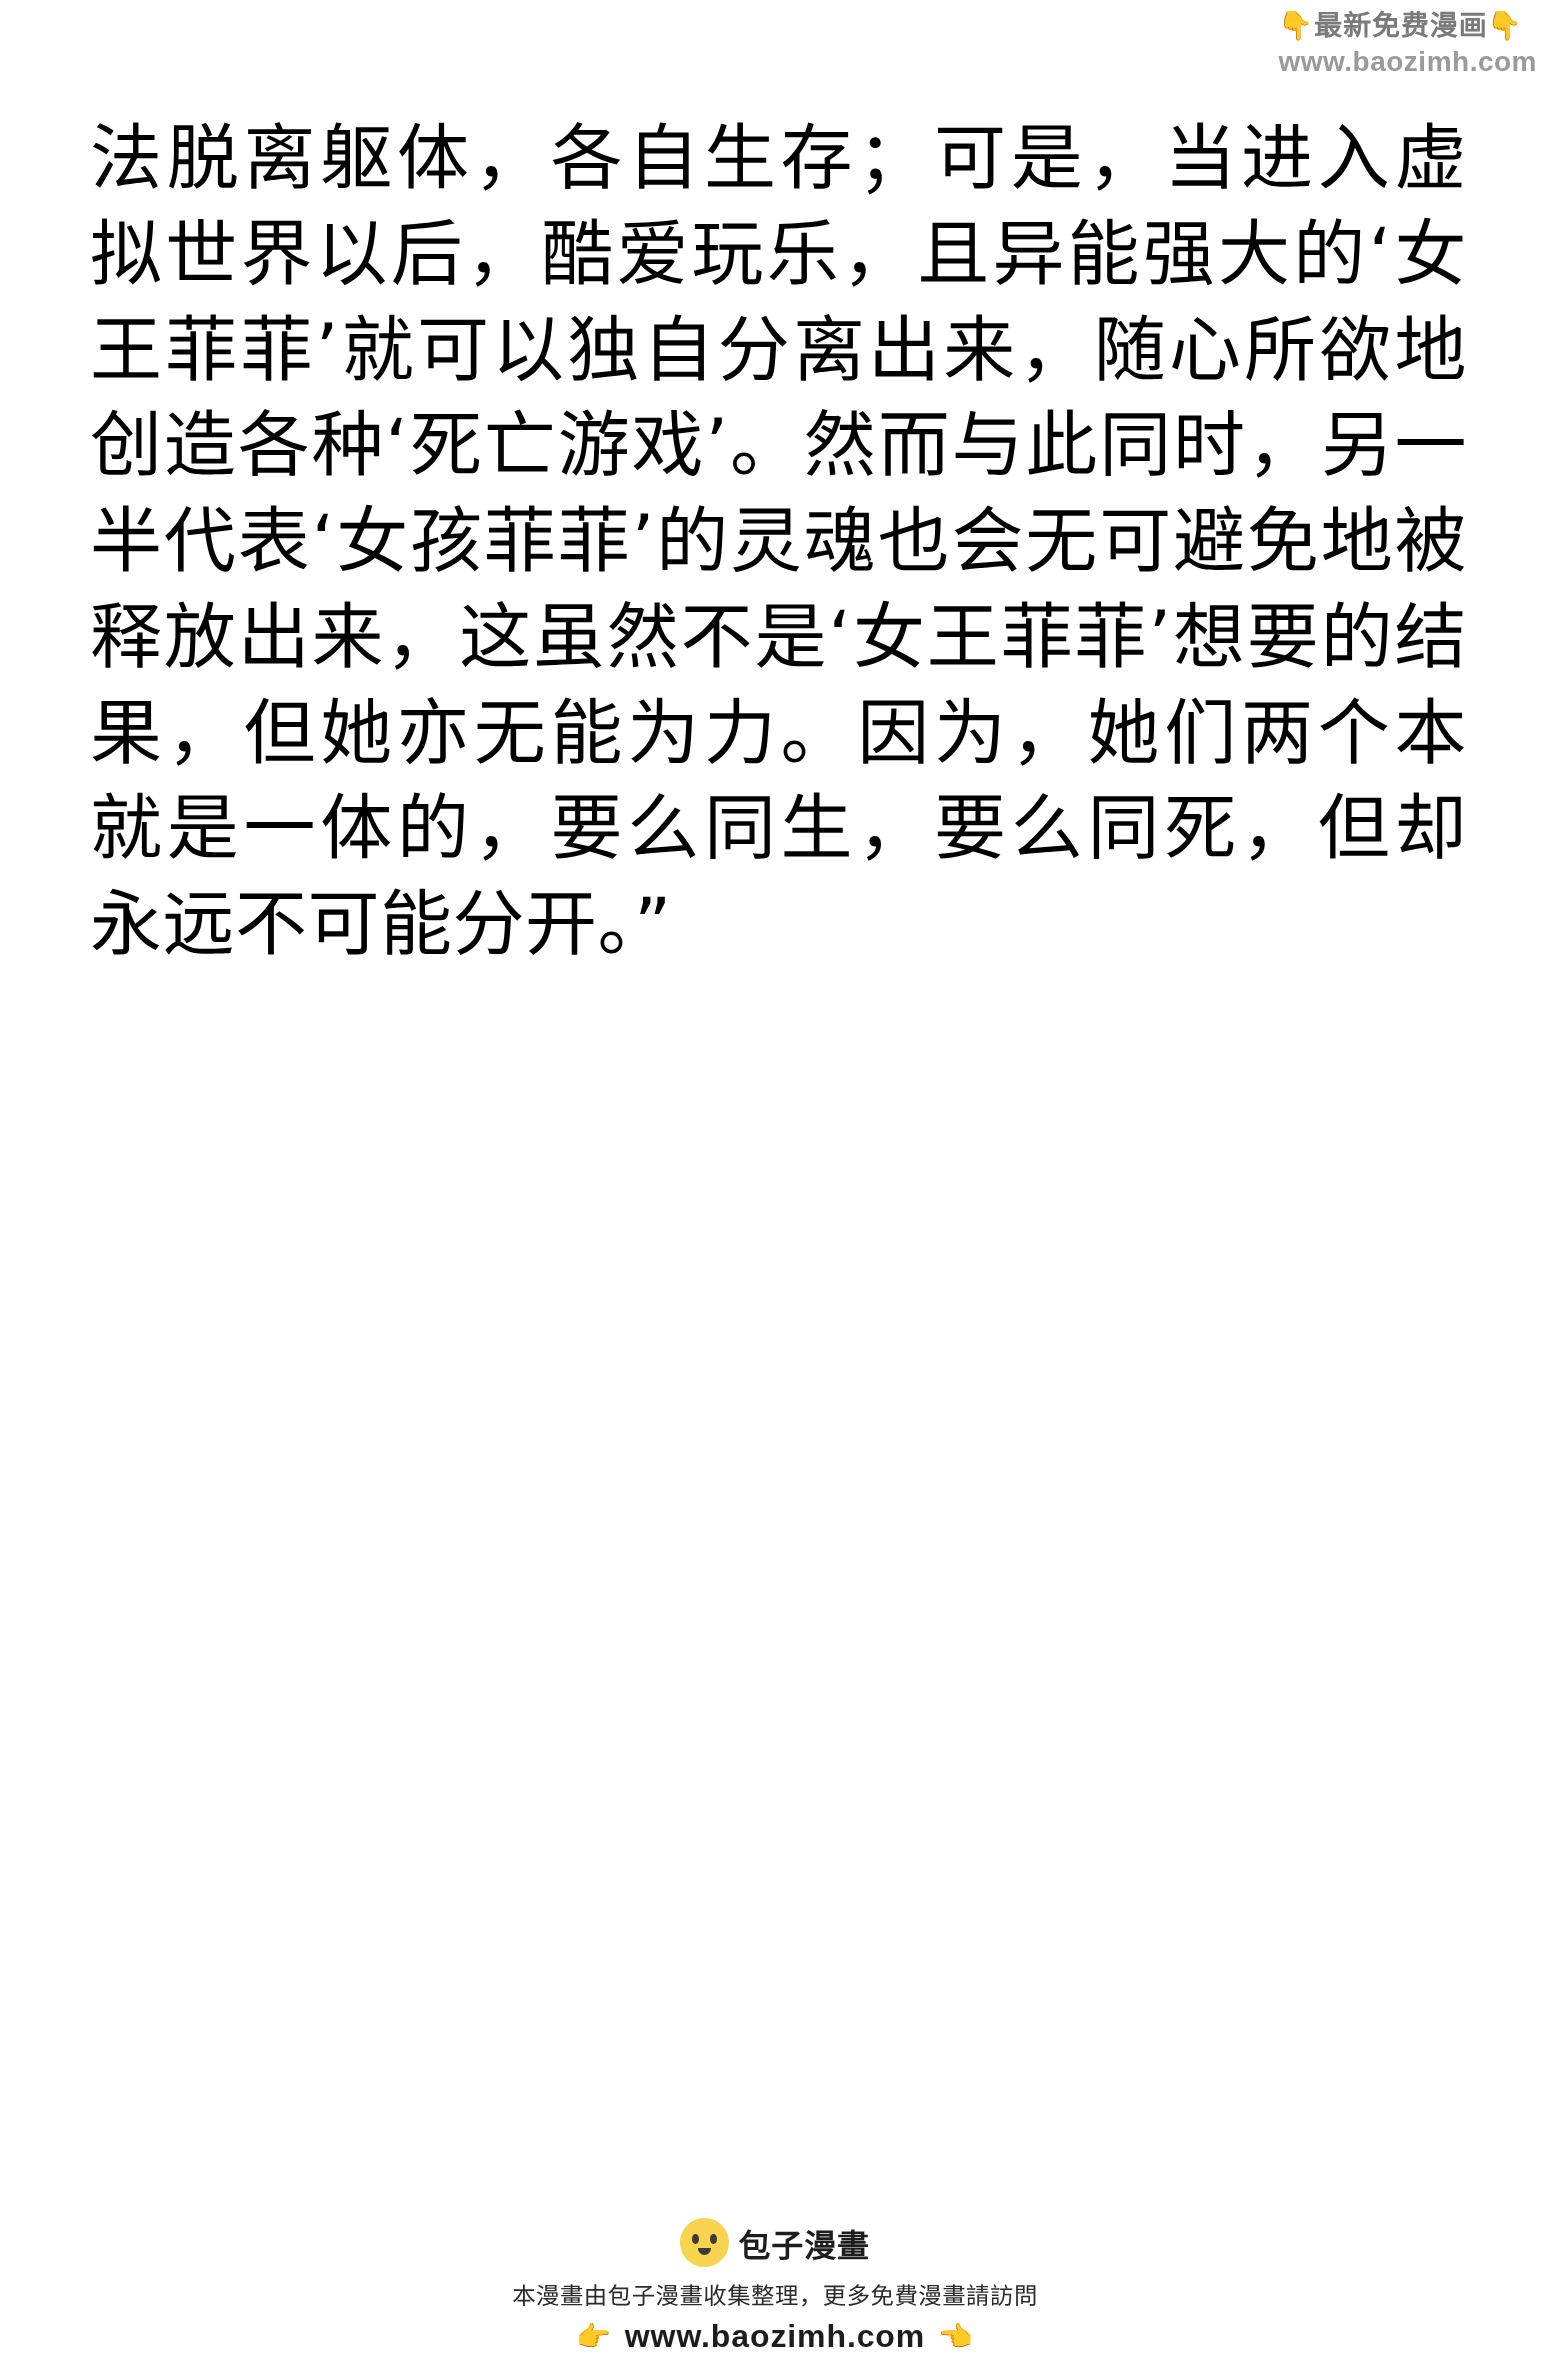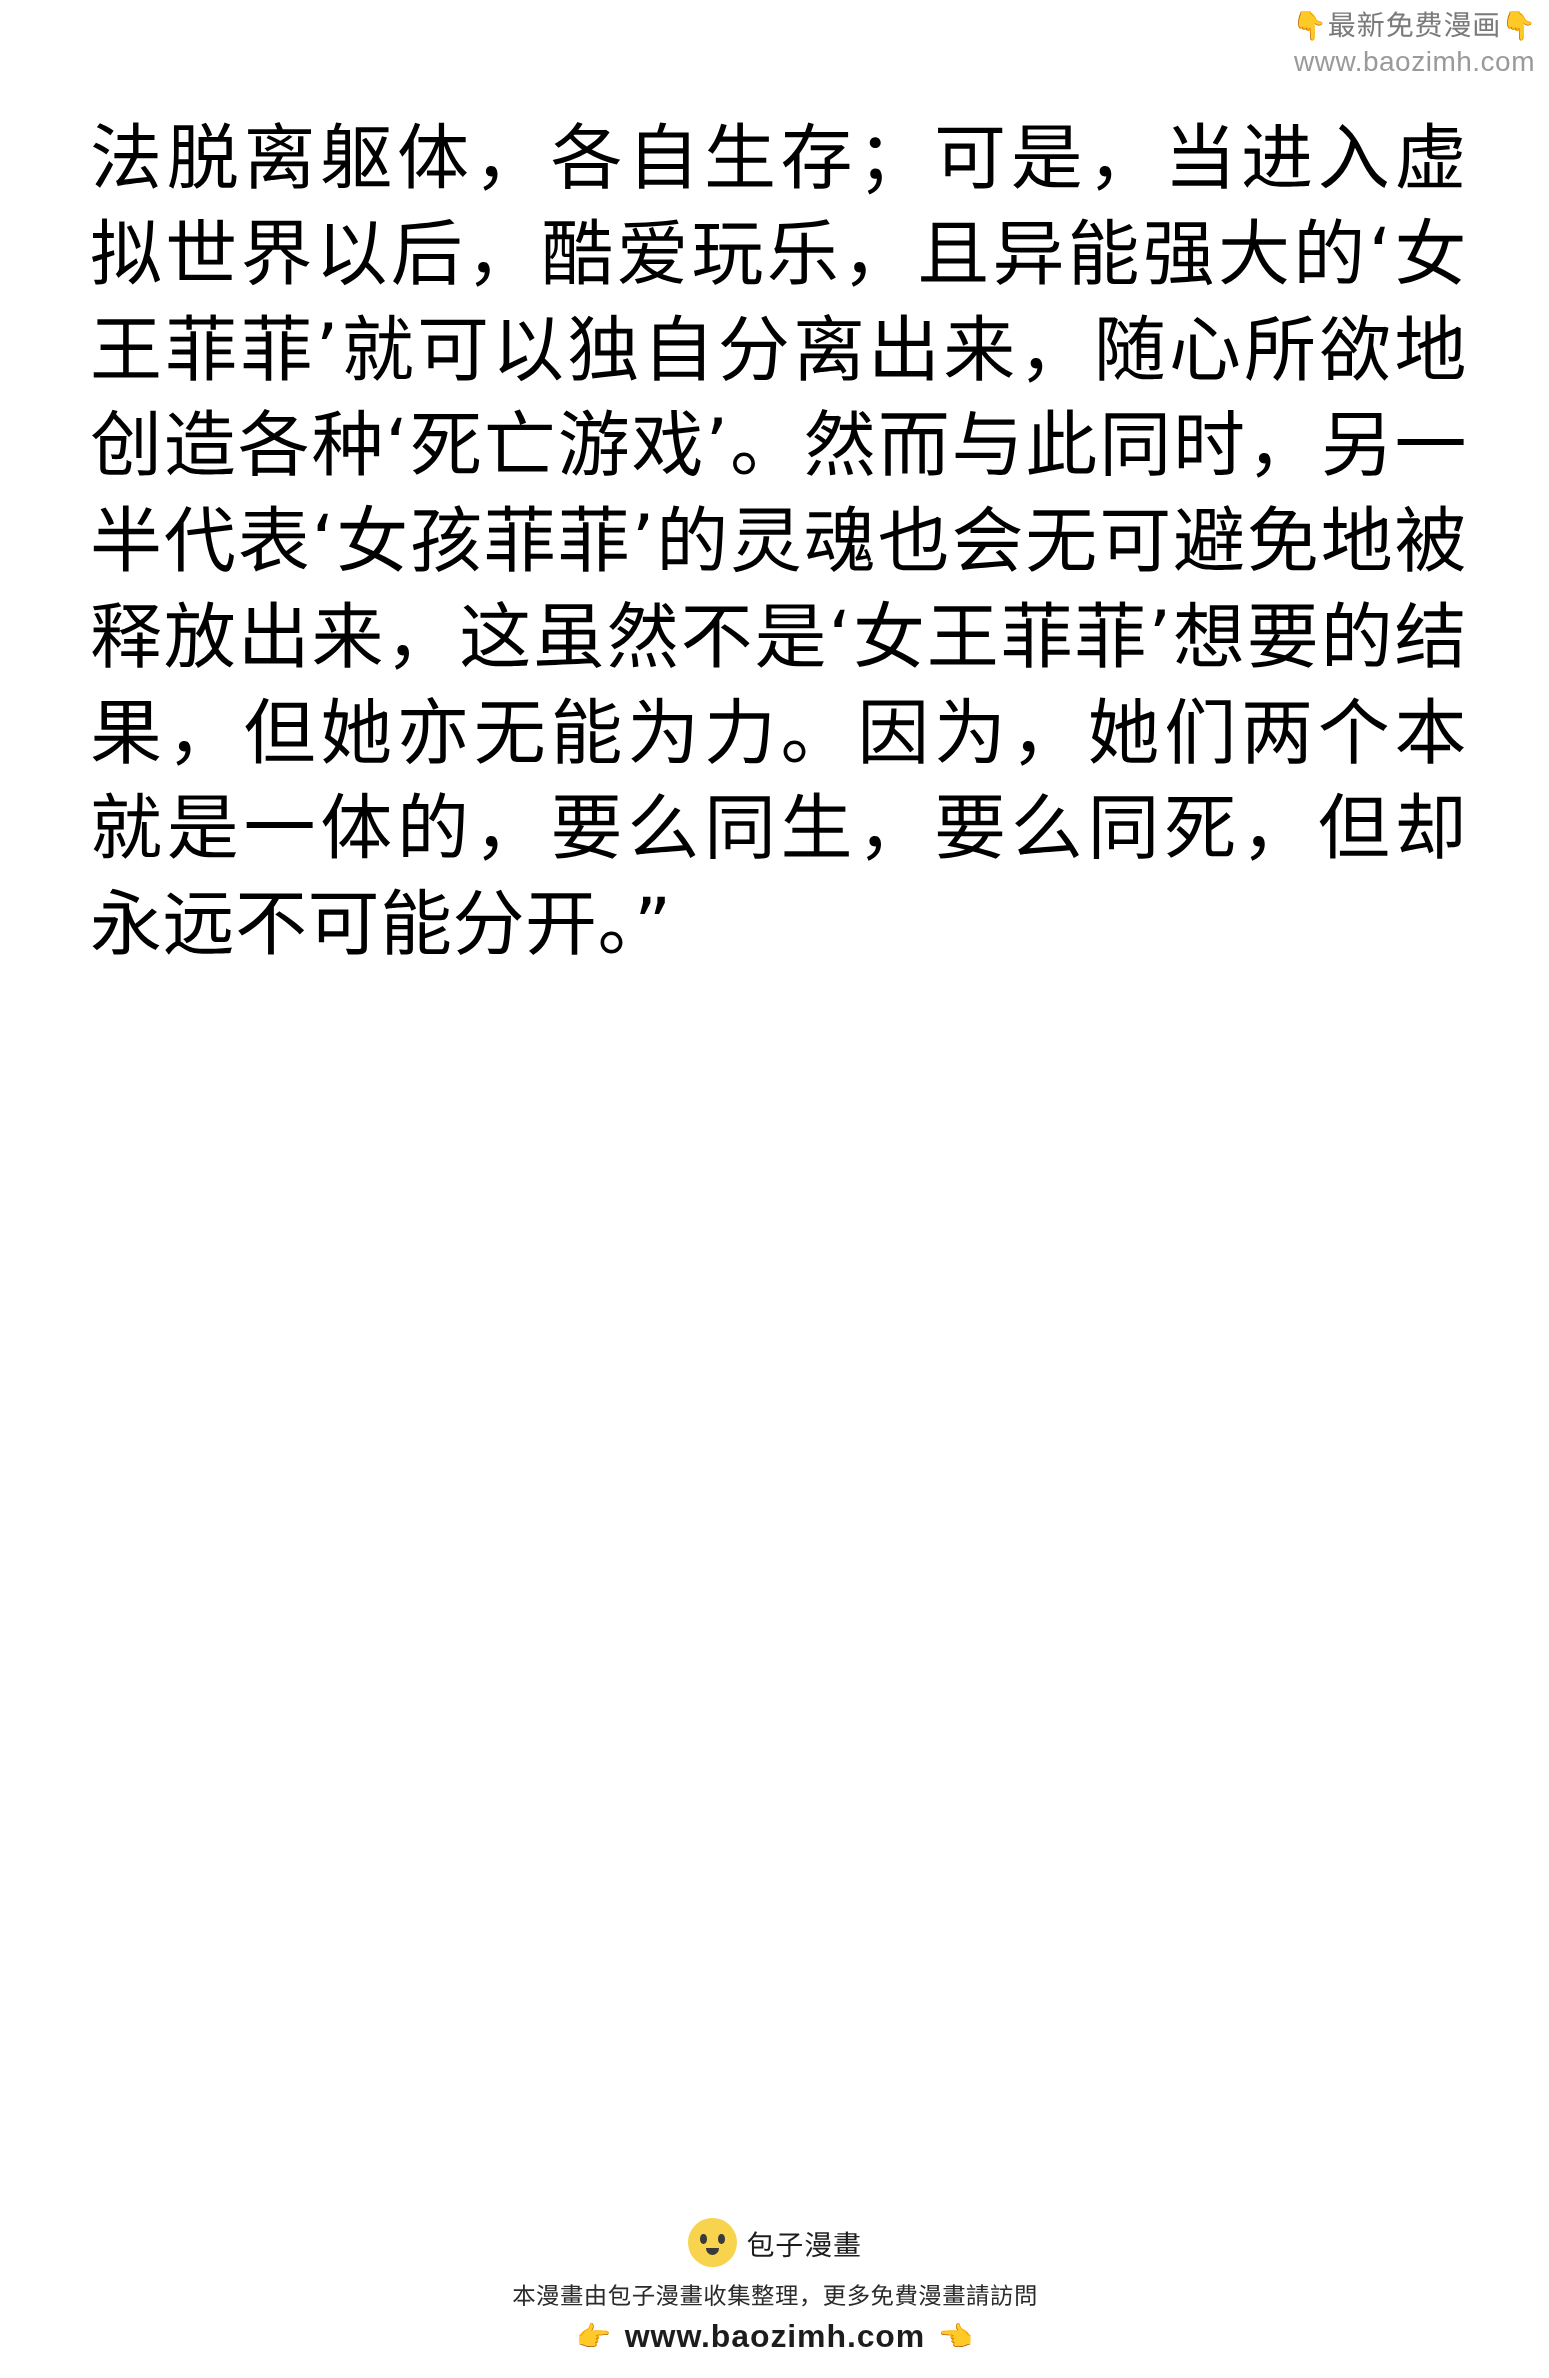--- a/index.html
+++ b/index.html
@@ -13,23 +13,24 @@
     position: relative;
     font-family: "Liberation Sans", "DejaVu Sans", sans-serif;
     overflow: hidden;
   }
 
   
   .top-watermark {
     position: absolute;
     top: 7.5px;
     right: 13px;
-    text-align: center;
+    text-align: left;
     line-height: 1.25;
     user-select: none;
+    font-weight: bold;
   }
   .top-watermark .line1 {
     font-size: 28px;
     color: #7a7a7a;
     letter-spacing: 0.9px;
     white-space: nowrap;
   }
   .top-watermark .line2 {
     font-size: 28px;
     color: #9a9a9a;
@@ -100,23 +101,23 @@
     content: "";
     position: absolute;
     left: 18px;
     top: 30px;
     width: 13px;
     height: 6.6px;
     border-radius: 0 0 13px 13px;
     background: #3a3a3a;
   }
   .brand-name {
-    font-size: 28px;
+    font-size: 32px;
     color: #1d1d1d;
-    font-weight: 400;
+    font-weight: 700;
     letter-spacing: 0.9px;
   }
   .footer-note {
     font-size: 23.4px;
     color: #2b2b2b;
     letter-spacing: 0.5px;
     margin-bottom: 7.5px;
   }
   .footer-url {
     font-size: 32px;

